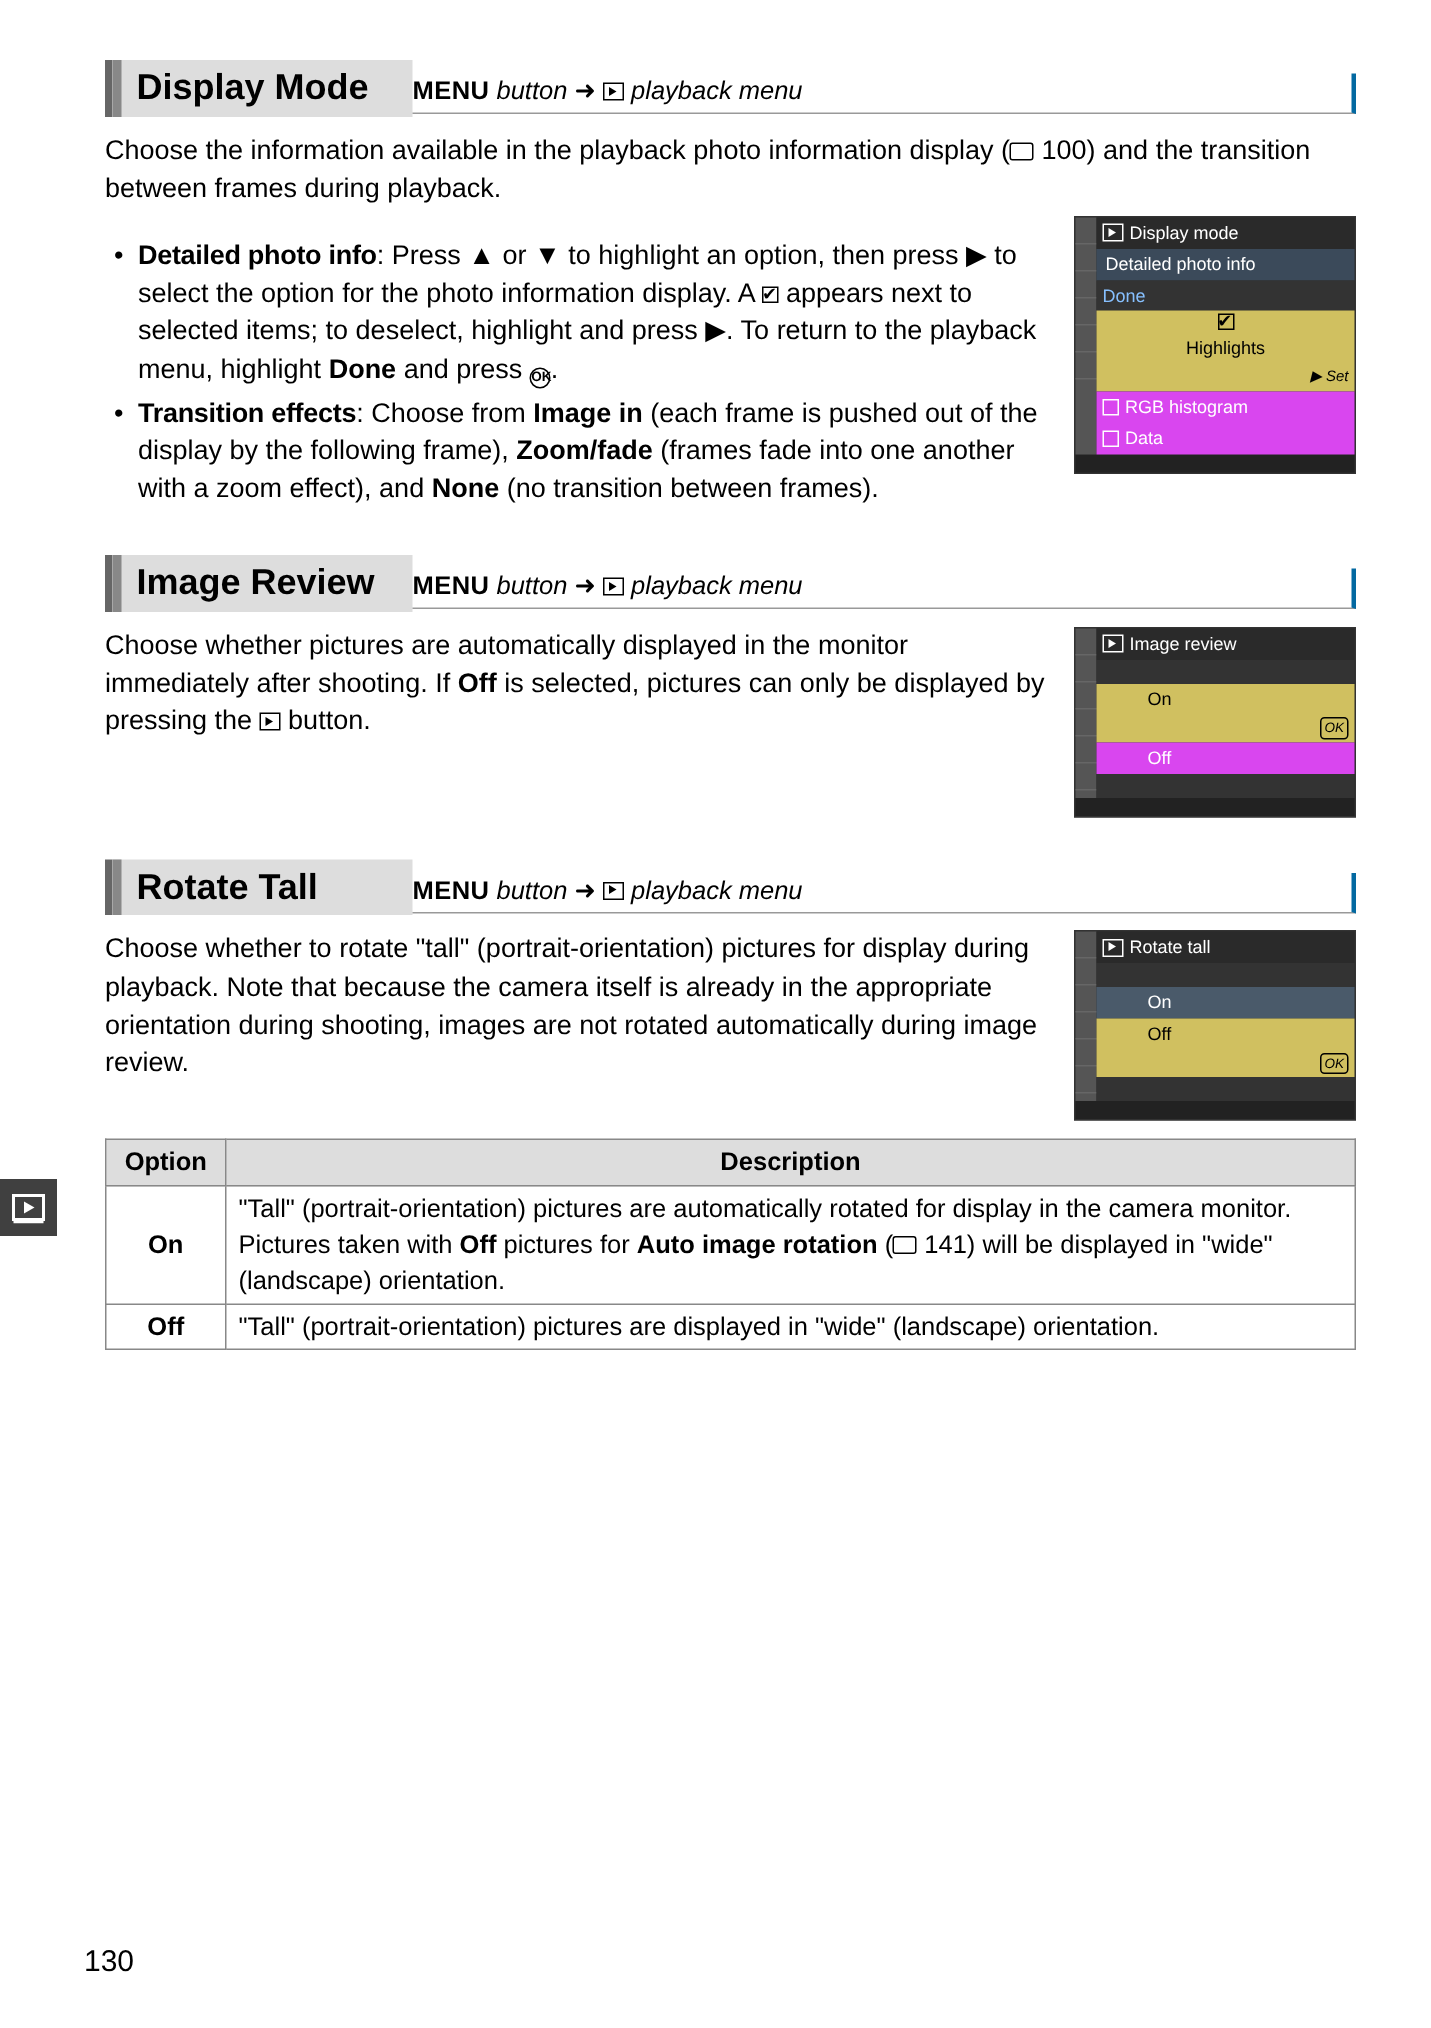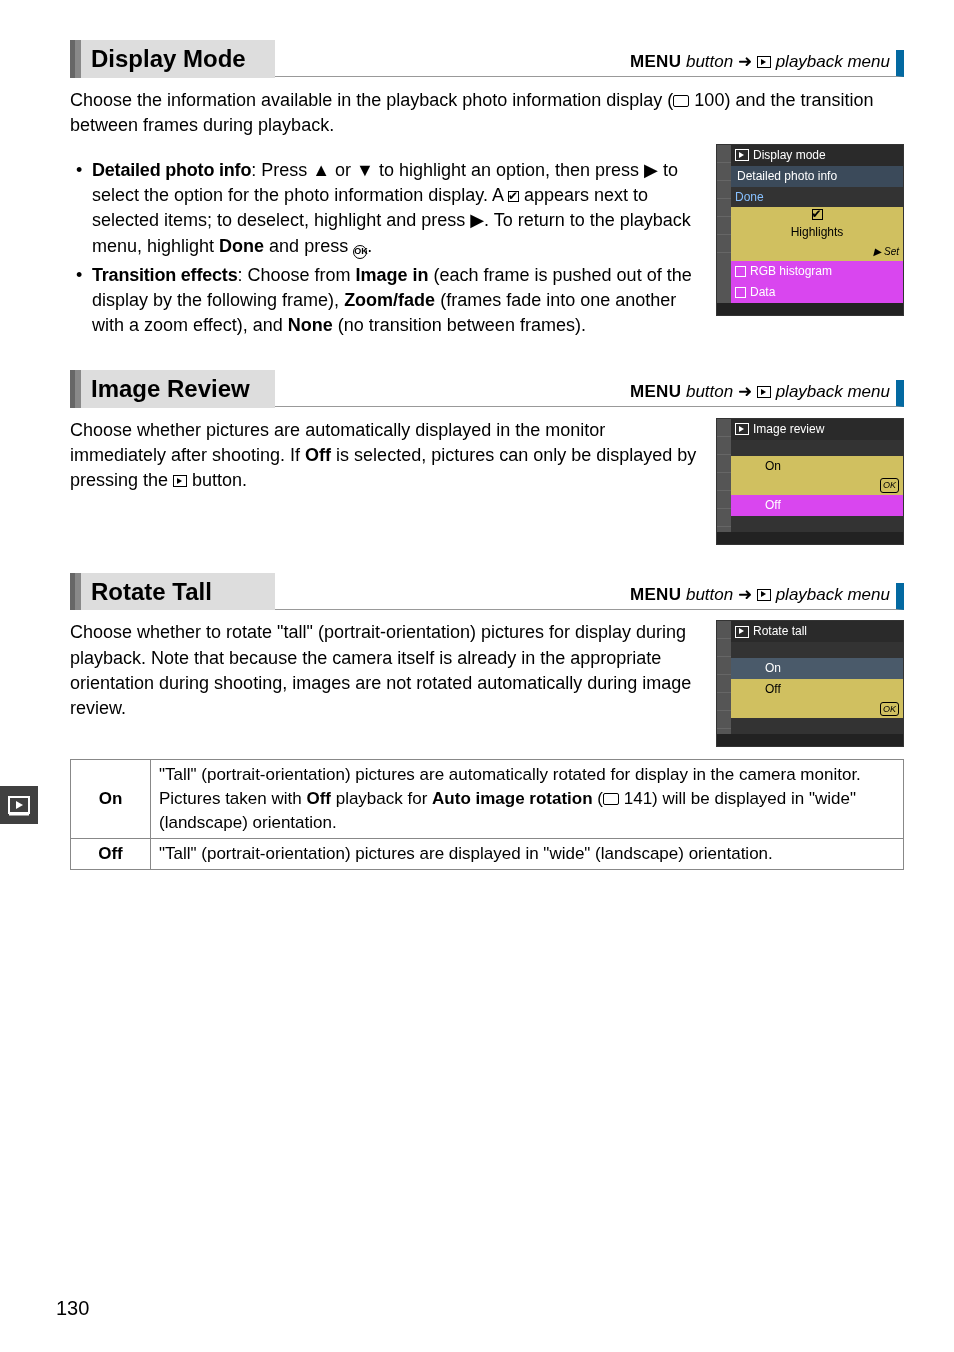--- a/index.html
+++ b/index.html
@@ -38,24 +38,24 @@
     font-size: 24px;
     font-weight: bold;
     background: #ddd;
     padding: 2px 8px 2px 10px;
     border-left: 6px solid #888;
     flex: 0 0 auto;
     min-width: 200px;
   }
   .section-right {
     flex: 1;
-    text-align: right;
+    text-align: left;
     font-size: 17px;
     border-bottom: 1px solid #999;
-    border-right: 8px solid #0369a1;
+    border-right: 3px solid #0369a1;
     padding-right: 6px;
     padding-bottom: 2px;
     font-style: italic;
   }
   .section-right .menu-word { font-style: normal; font-weight: 600; letter-spacing: 0.3px; }
   .arrow-sm { font-style: normal; }
   .para { margin: 6px 0; }
   .float-right-img {
     float: right;
     margin-left: 10px;
@@ -291,24 +291,28 @@
     </div>
   </div>
   <div class="bot"></div>
 </div>
 
 <p class="para">Choose whether to rotate "tall" (portrait-orientation) pictures for display during playback.  Note that because the camera itself is already in the appropriate orientation during shooting, images are not rotated automatically during image review.</p>
 <div class="clear"></div>
 
 <table class="opt-table">
   <tbody>
+      <tr>
+    <th>Option</th>
+    <th>Description</th>
+  </tr>
   <tr>
     <td class="opt">On</td>
     <td>
-      <span>"Tall" (portrait-orientation) pictures are automatically rotated for display in the camera monitor.  Pictures taken with </span><b>Off</b><span> playback for </span><b>Auto image rotation</b><span> (</span><span class="page-ref-icon"></span><span> 141) will be displayed in "wide" (landscape) orientation.</span>
+      <span>"Tall" (portrait-orientation) pictures are automatically rotated for display in the camera monitor.  Pictures taken with </span><b>Off</b><span> pictures for </span><b>Auto image rotation</b><span> (</span><span class="page-ref-icon"></span><span> 141) will be displayed in "wide" (landscape) orientation.</span>
     </td>
   </tr>
   <tr>
     <td class="opt">Off</td>
     <td>"Tall" (portrait-orientation) pictures are displayed in "wide" (landscape) orientation.</td>
   </tr>
 </tbody>
   </table>
 
 <div class="page-num">130</div>

